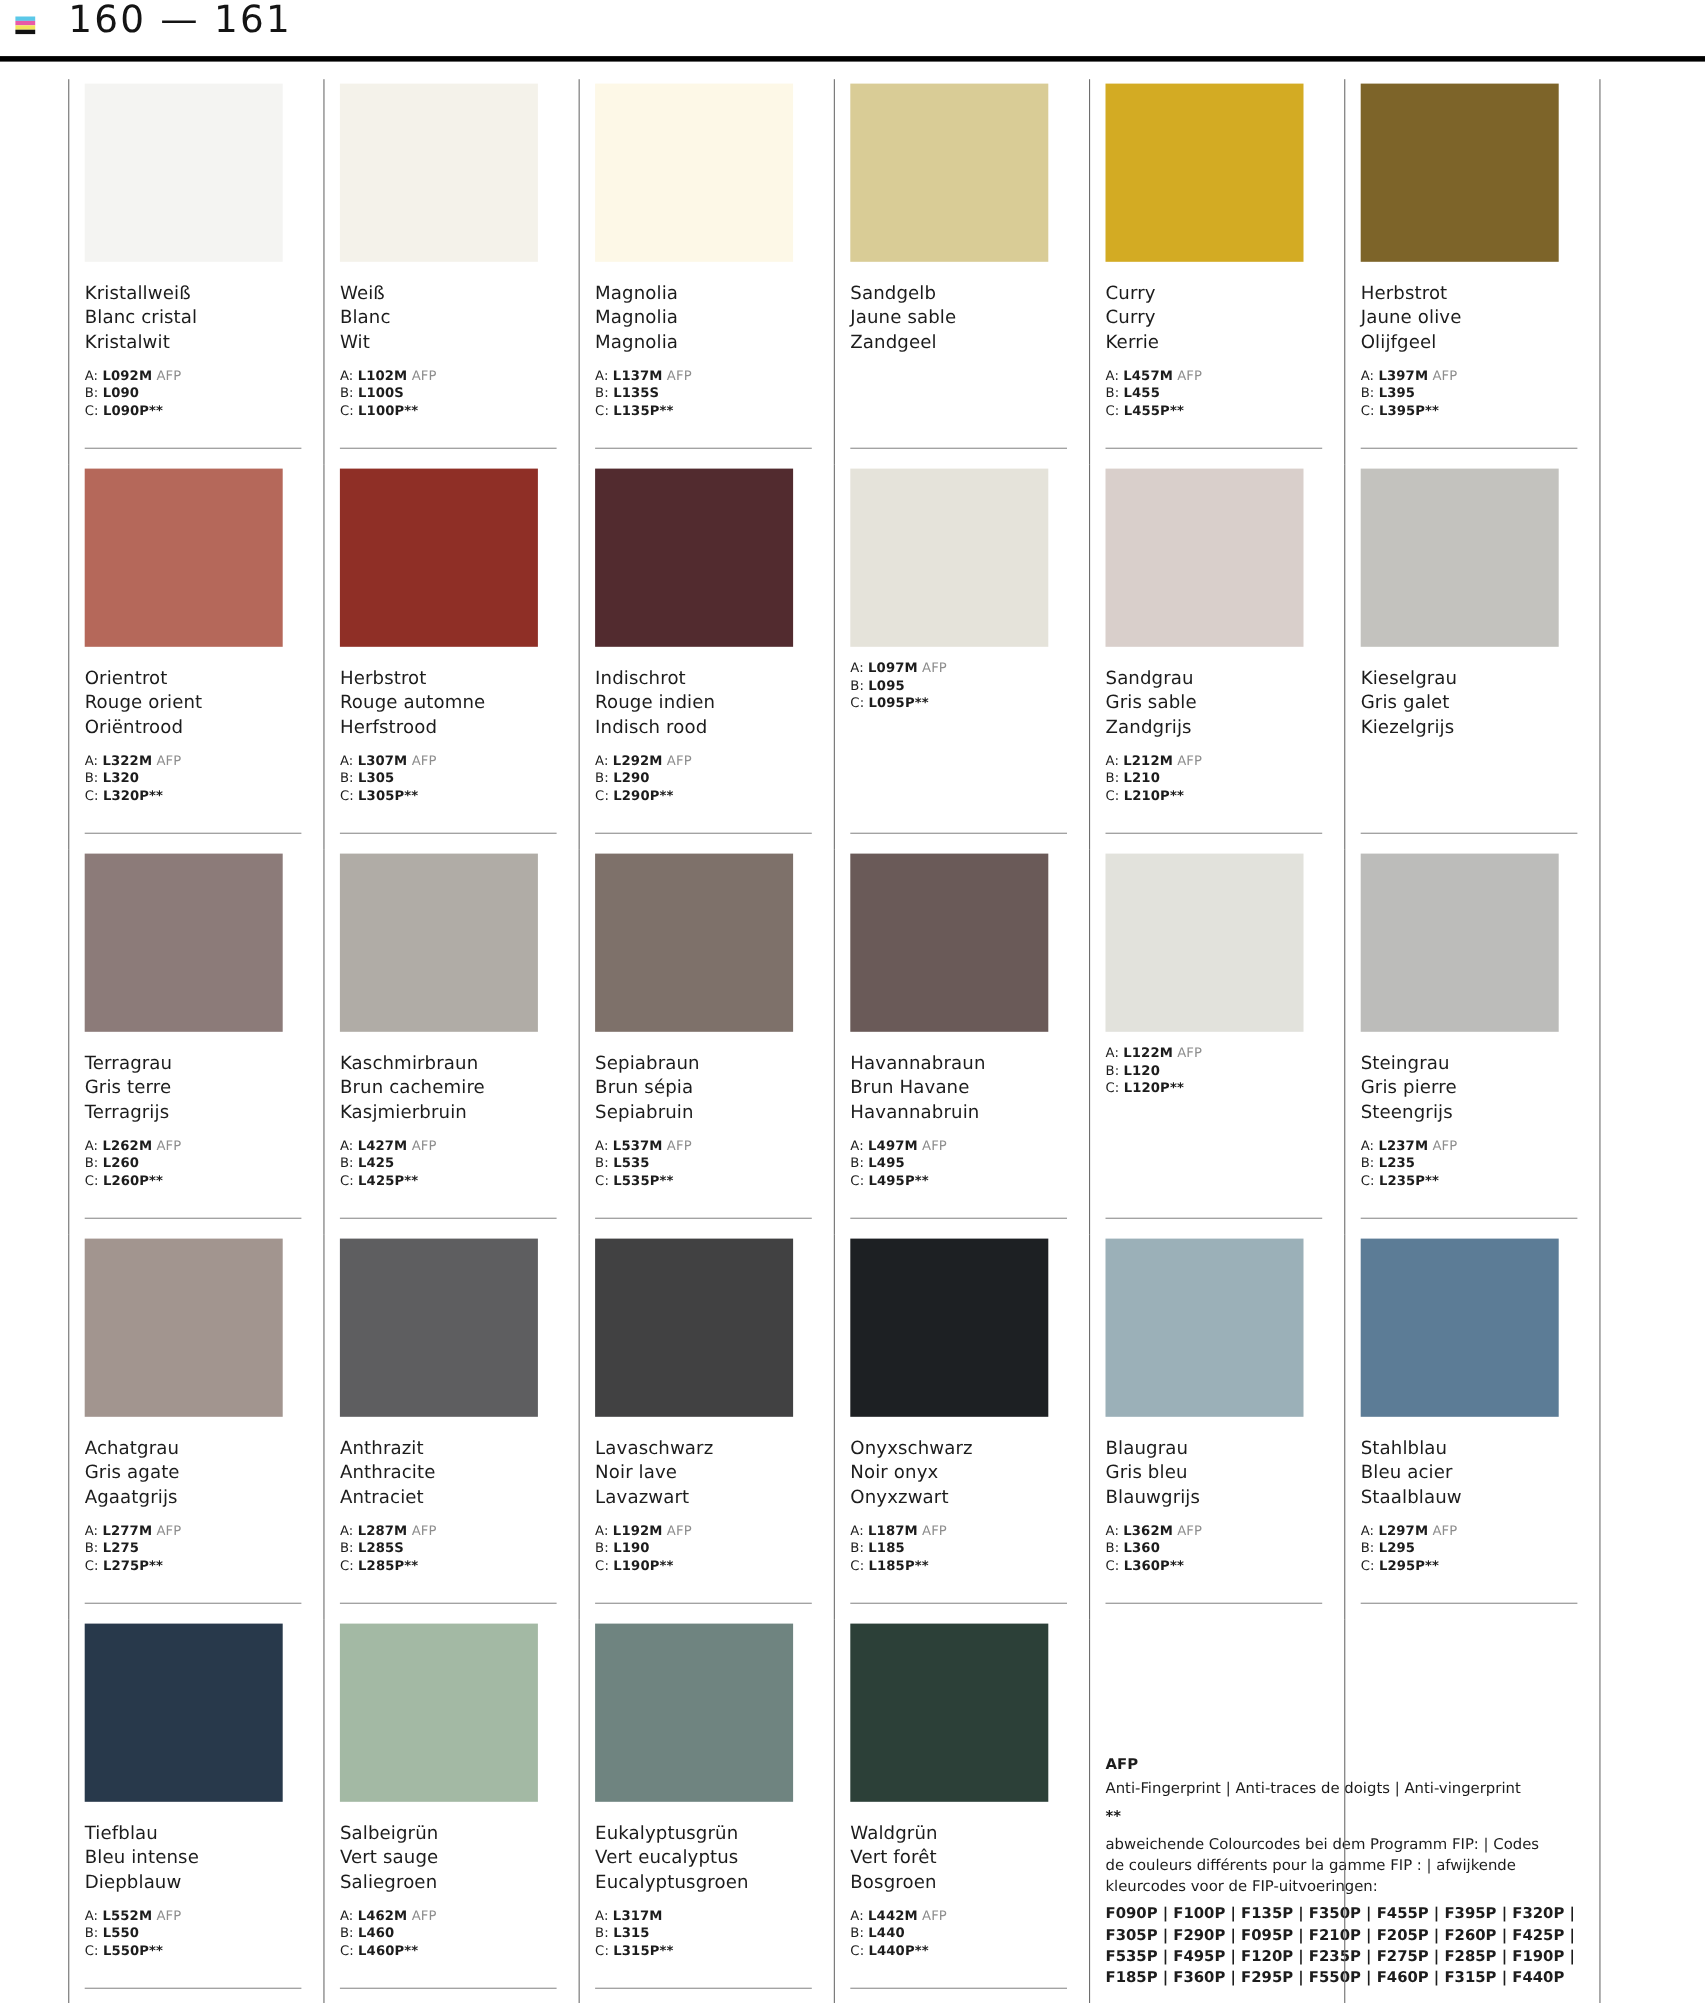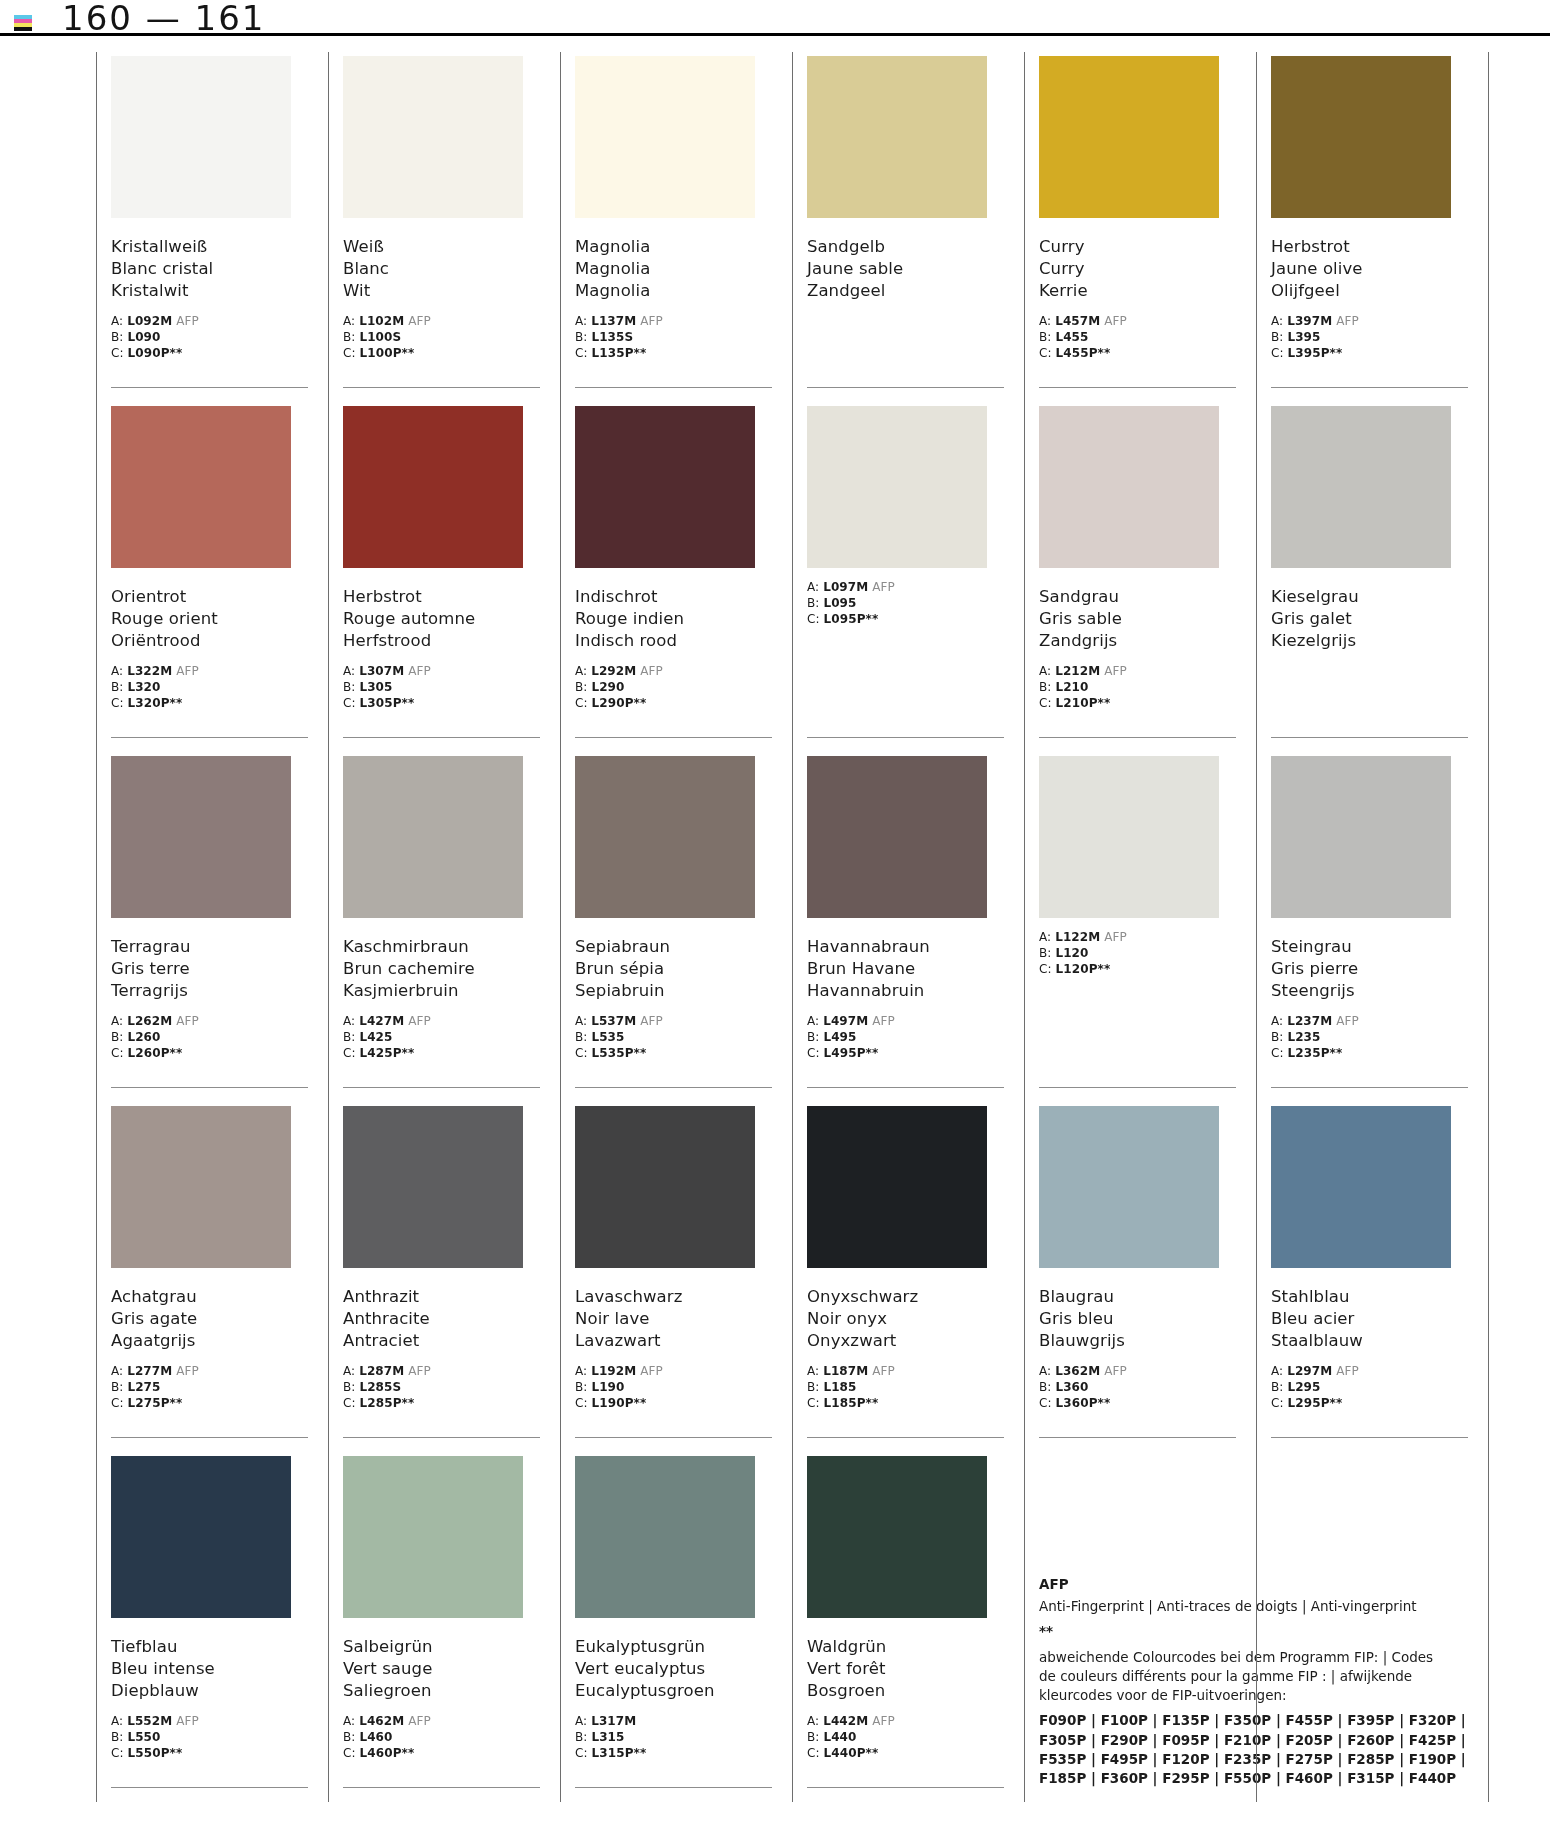--- a/index.html
+++ b/index.html
@@ -8,22 +8,22 @@
     height: 1821px;
     background: #ffffff;
     font-family: "DejaVu Sans", "Liberation Sans", sans-serif;
     color: #1c1c1c;
     overflow: hidden;
   }
 
   
   #page-header {
     position: relative;
-    height: 36px;
-    border-bottom: 3px solid #000000;
+    height: 56px;
+    border-bottom: 5px solid #000000;
   }
   #brand-mark {
     position: absolute;
     left: 14px;
     top: 15px;
     width: 18px;
     display: flex;
     flex-direction: column;
   }
   #brand-mark span { display: block; height: 4px; width: 100%; }
@@ -34,21 +34,21 @@
     font-size: 34px;
     letter-spacing: 2px;
     font-weight: 400;
     color: #141414;
     white-space: nowrap;
   }
 
   
   #swatch-grid {
     position: relative;
-    margin: 16px 0 0 96px;
+    margin: 16px 0 0 62px;
     width: 1400px;
     display: grid;
     grid-template-columns: repeat(6, 232px);
     grid-auto-rows: 350px;
   }
   .cell {
     position: relative;
     padding: 0 20px 0 14px;
     border-left: 1px solid #6e6e6e;
   }

